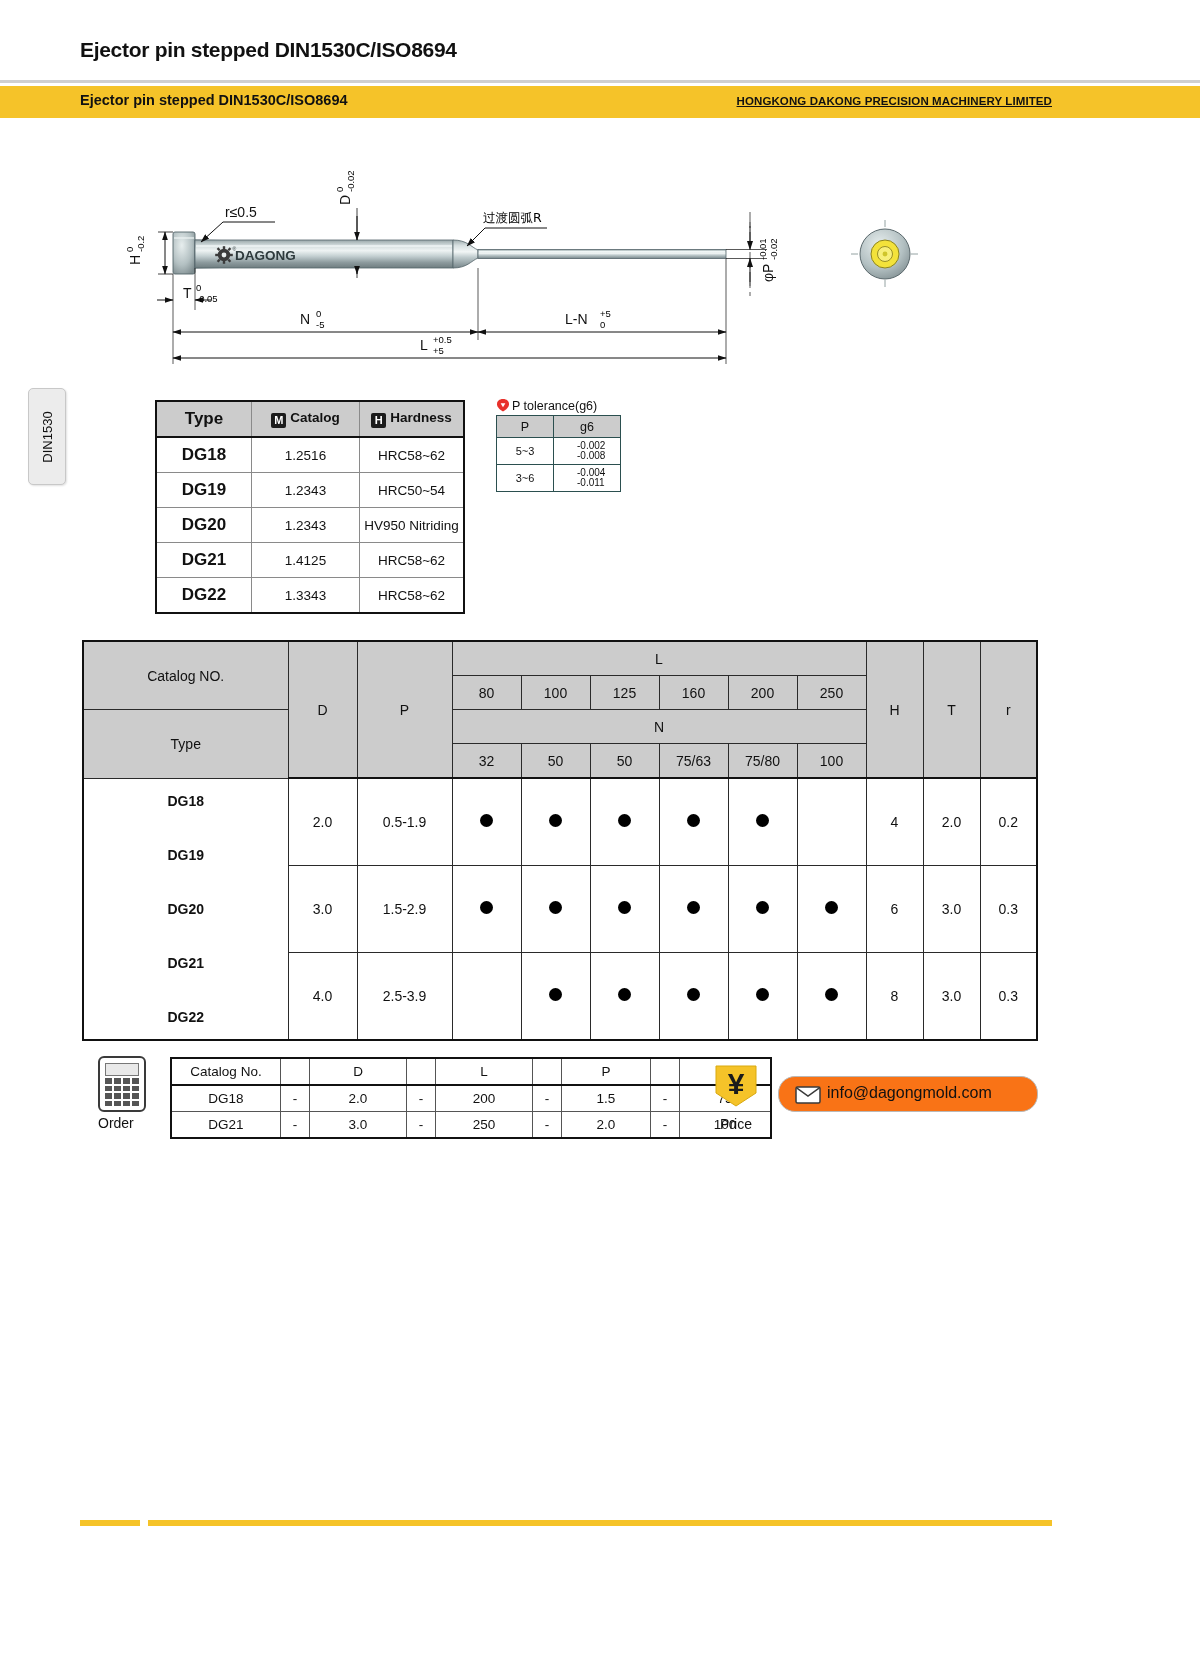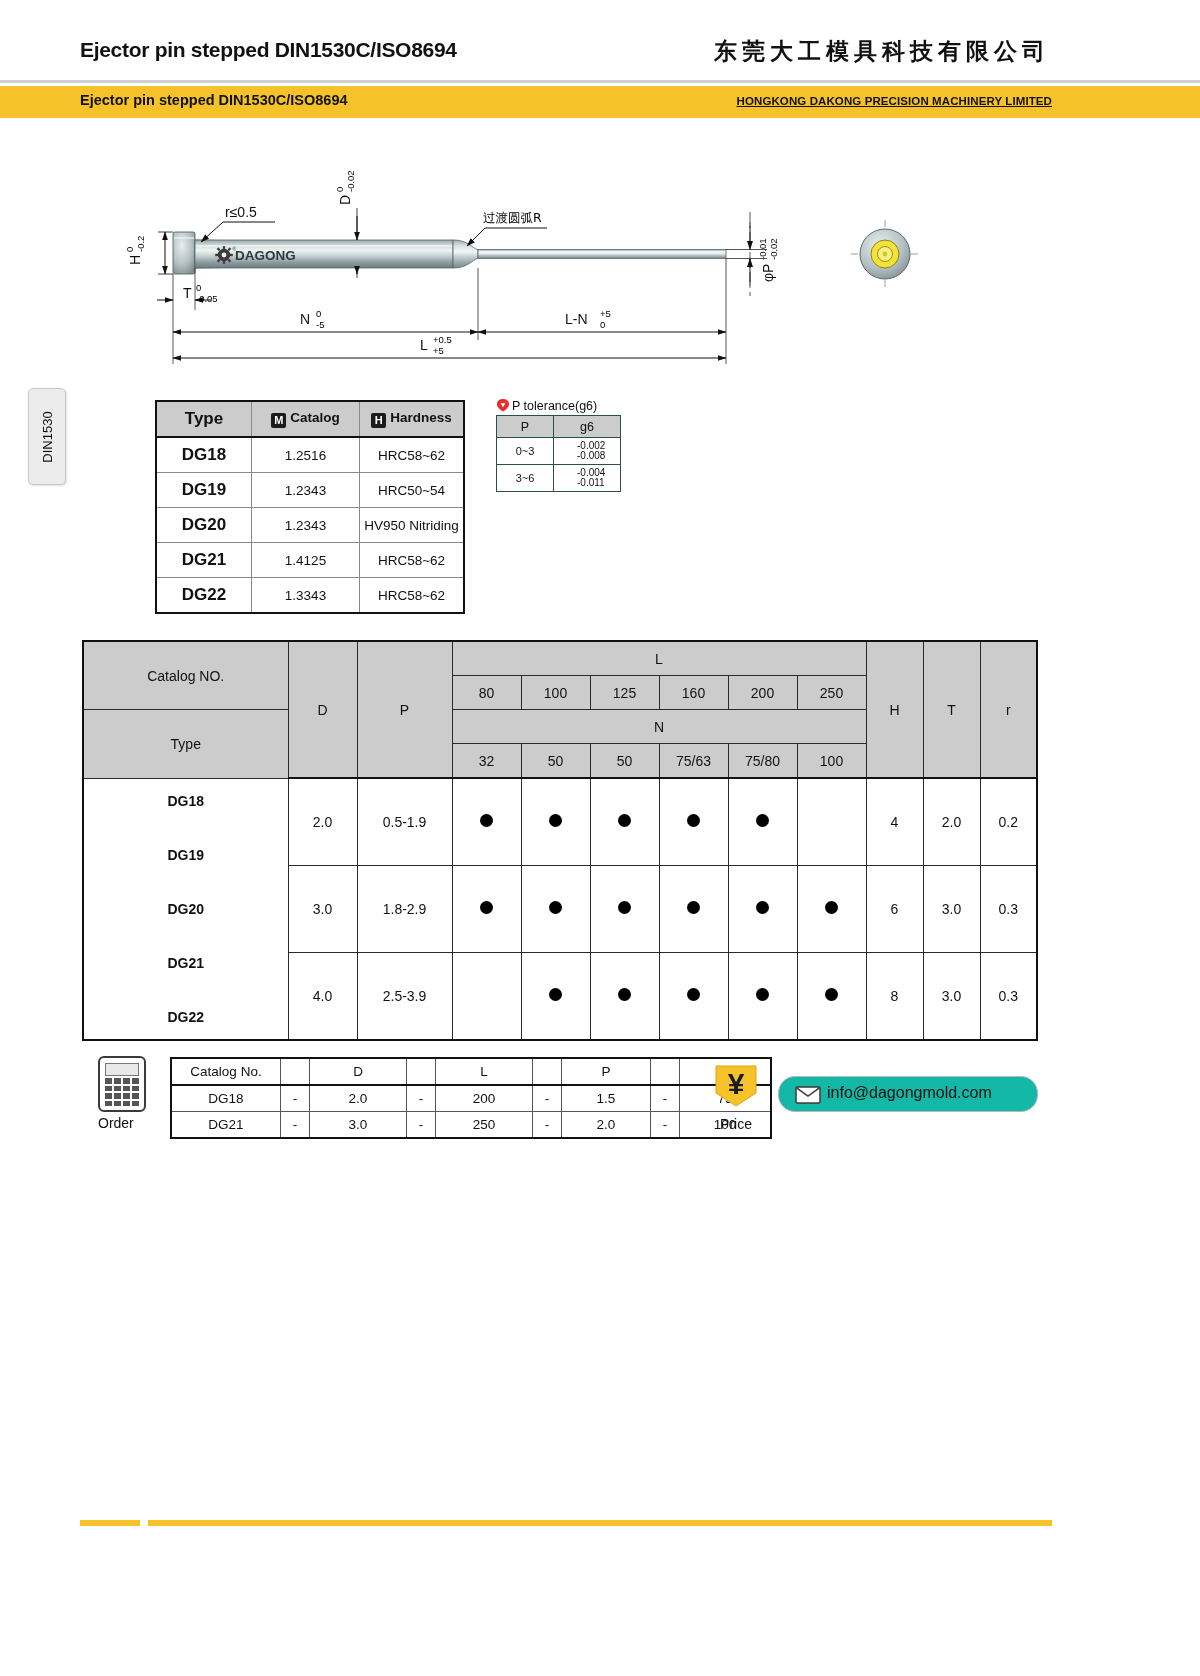--- a/index.html
+++ b/index.html
@@ -79,36 +79,35 @@
   .ord td,.ord th{border:1px solid #555;font-size:13.5px;text-align:center;height:25px;padding:0 4px;}
   .ord thead th{font-weight:400;border-bottom:2px solid #111;}
   .ord .w1{width:100px;}.ord .w2{width:88px;}.ord .w3{width:88px;}
   .ord .w4{width:80px;}.ord .w5{width:82px;}
   .ord .dash{width:20px;border-left:none;border-right:none;}
 
   
   .pricewrap{position:absolute;left:706px;top:1060px;text-align:center;width:60px;}
   .pricelbl{font-size:14px;margin-top:2px;}
   .email{position:absolute;left:778px;top:1076px;width:258px;height:34px;
-         border:1.5px solid #b9b9b9;border-radius:17px;background:#14b8a6;}
+         border:1.5px solid #b9b9b9;border-radius:17px;background:#f97316;}
   .email .txt{position:absolute;left:48px;top:7px;font-size:16px;}
 
   
   .ft-acc{position:absolute;left:80px;top:1520px;width:60px;height:6px;background:#f5c329;}
   .ft-acc2{position:absolute;left:148px;top:1520px;width:904px;height:6px;background:#f5c329;}
   .ft-bar{position:absolute;left:0;top:1530px;width:1200px;height:56px;}
 </style>
 </head>
 <body>
 
 <div class="page">
 
   <div class="hdr">
     <div class="hdr-title">Ejector pin stepped DIN1530C/ISO8694</div>
-    <div class="hdr-cn">东莞大工模具科技有限公司</div>
     <div class="hdr-rule"></div>
   </div>
 
   <div class="band">
     <div class="band-left">Ejector pin stepped DIN1530C/ISO8694</div>
     <div class="band-right">HONGKONG DAKONG PRECISION MACHINERY LIMITED</div>
   </div>
 
   <div class="sidetab">
     <span>DIN1530</span>
@@ -306,21 +305,21 @@
     </div>
     <table class="ptol">
       <thead>
         <tr>
           <th class="pc">P</th>
           <th class="gc">g6</th>
         </tr>
       </thead>
       <tbody>
         <tr>
-          <td>0~3</td>
+          <td>5~3</td>
           <td>
             <span class="stack">-0.002</span>
             <span class="stack">-0.008</span>
           </td>
         </tr>
         <tr>
           <td>3~6</td>
           <td>
             <span class="stack">-0.004</span>
             <span class="stack">-0.011</span>
@@ -394,21 +393,21 @@
         <td><span class="dot"></span></td>
         <td><span class="dot"></span></td>
         <td><span class="dot"></span></td>
         <td></td>
         <td>4</td>
         <td>2.0</td>
         <td>0.2</td>
       </tr>
       <tr>
         <td>3.0</td>
-        <td>1.8-2.9</td>
+        <td>1.5-2.9</td>
         <td><span class="dot"></span></td>
         <td><span class="dot"></span></td>
         <td><span class="dot"></span></td>
         <td><span class="dot"></span></td>
         <td><span class="dot"></span></td>
         <td><span class="dot"></span></td>
         <td>6</td>
         <td>3.0</td>
         <td>0.3</td>
       </tr>

